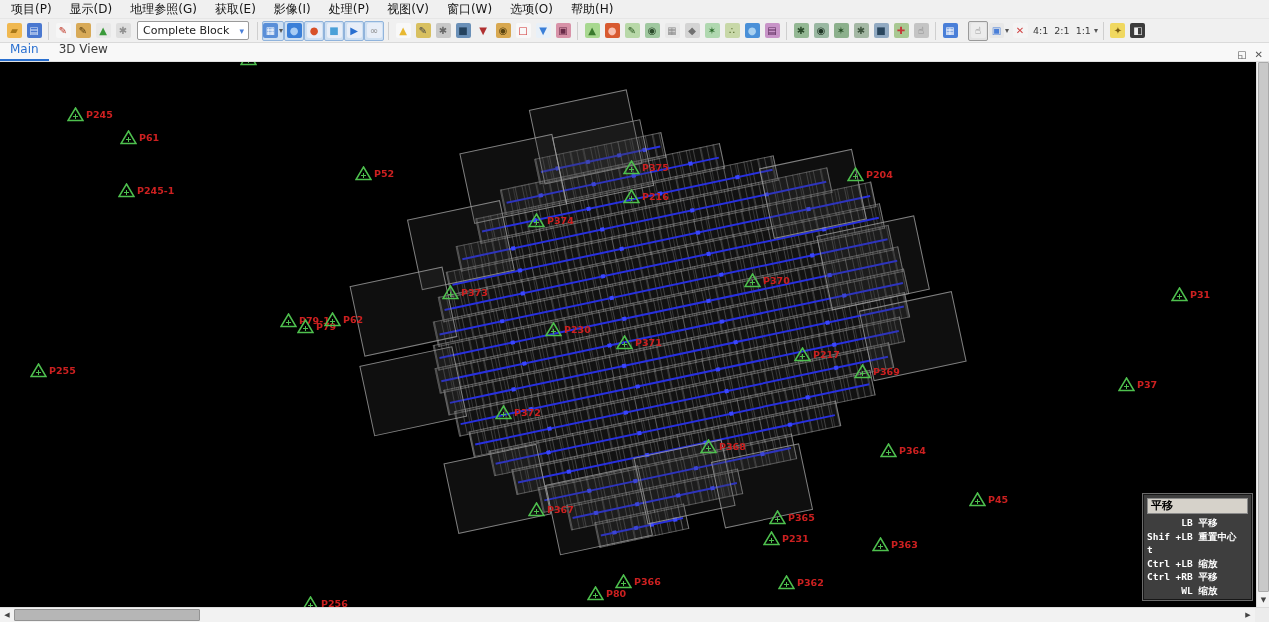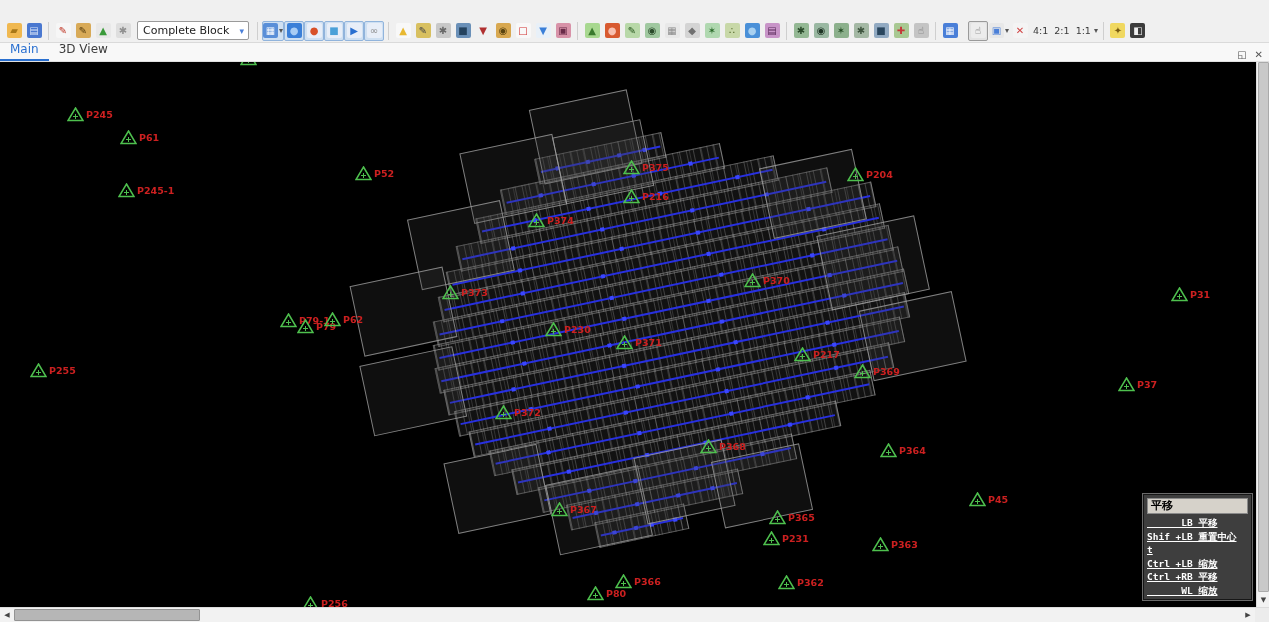--- a/index.html
+++ b/index.html
@@ -64,21 +64,21 @@
     color:var(--label-red); white-space:nowrap; }
 
   
   #legend { position:absolute; left:1143px; top:432px; width:109px; height:106px;
     background:#3e3e3e; border:1px solid #161616; outline:1px solid #6a6a6a; }
   #legend-header { margin:3px 3px 1px 3px; background:#d6d2ca; border:1px solid #8a8a8a;
     color:#000; font-weight:bold; font-size:11px; line-height:14px; padding:0 3px;
     font-family:"DejaVu Serif","Liberation Serif",serif; }
   #legend-body { padding:1px 3px; }
   .legend-line { font-family:"DejaVu Sans Mono","Liberation Mono",monospace;
-    font-weight:bold; font-size:9.5px; line-height:13.5px; color:#fff; white-space:pre;text-decoration:underline; }
+    font-weight:bold; font-size:9.5px; line-height:13.5px; color:#fff; white-space:pre; }
 
   
   #vscroll { position:absolute; right:0; top:62px; width:13px; height:545px;
     background:#f2f2f2; border-left:1px solid #dcdcdc; }
   #vthumb { position:absolute; left:1px; top:0; width:11px; height:530px;
     background:#c9c9c9; border:1px solid #aaa; border-radius:1px; }
   #vdown { position:absolute; left:0; bottom:0; width:13px; height:14px;
     display:flex; align-items:center; justify-content:center; font-size:7px; color:#444; }
   #hscroll { position:absolute; left:0; top:607px; width:1269px; height:15px;
     background:#f2f2f2; border-top:1px solid #dcdcdc; }
@@ -88,20 +88,32 @@
     background:#b6b6b6; border:1px solid #939393; border-radius:1px; }
   #hright { position:absolute; right:14px; top:0; width:14px; height:14px; display:flex;
     align-items:center; justify-content:center; font-size:7px; color:#444; }
   #hcorner { position:absolute; right:0; top:0; width:14px; height:14px; background:#ececec; }
 </style>
 </head>
 <body>
 
 <div id="app">
 
+  <div id="menubar">
+      <div class="menu-item">项目(P)</div>
+      <div class="menu-item">显示(D)</div>
+      <div class="menu-item">地理参照(G)</div>
+      <div class="menu-item">获取(E)</div>
+      <div class="menu-item">影像(I)</div>
+      <div class="menu-item">处理(P)</div>
+      <div class="menu-item">视图(V)</div>
+      <div class="menu-item">窗口(W)</div>
+      <div class="menu-item">选项(O)</div>
+      <div class="menu-item">帮助(H)</div>
+    </div>
 
   <div id="toolbar">
       <div class="tb-btn">
         <span class="tb-glyph" style="background: rgb(240, 184, 80); color: rgb(168, 120, 24);">▰</span>
       </div>
       <div class="tb-btn">
         <span class="tb-glyph" style="background: rgb(74, 120, 208); color: rgb(216, 228, 248);">▤</span>
       </div>
       <div class="tb-sep"></div>
       <div class="tb-btn">
@@ -495,21 +507,21 @@
             <path d="M8.5 7 L8.5 12 M6 9.5 L11 9.5" stroke="#4ec04e" stroke-width="1"></path>
           </svg><span class="cp-label">P368</span></div>
         <div class="cp" style="left: 880px; top: 381px;"><svg width="17" height="15">
             <path d="M8.5 1 L16 13.5 L1 13.5 Z" fill="none" stroke="#4ec04e" stroke-width="1.5"></path>
             <path d="M8.5 7 L8.5 12 M6 9.5 L11 9.5" stroke="#4ec04e" stroke-width="1"></path>
           </svg><span class="cp-label">P364</span></div>
         <div class="cp" style="left: 969px; top: 430px;"><svg width="17" height="15">
             <path d="M8.5 1 L16 13.5 L1 13.5 Z" fill="none" stroke="#4ec04e" stroke-width="1.5"></path>
             <path d="M8.5 7 L8.5 12 M6 9.5 L11 9.5" stroke="#4ec04e" stroke-width="1"></path>
           </svg><span class="cp-label">P45</span></div>
-        <div class="cp" style="left: 551px; top: 440px; text-decoration: underline;"><svg width="17" height="15">
+        <div class="cp" style="left: 528px; top: 440px; text-decoration: underline;"><svg width="17" height="15">
             <path d="M8.5 1 L16 13.5 L1 13.5 Z" fill="none" stroke="#4ec04e" stroke-width="1.5"></path>
             <path d="M8.5 7 L8.5 12 M6 9.5 L11 9.5" stroke="#4ec04e" stroke-width="1"></path>
           </svg><span class="cp-label">P367</span></div>
         <div class="cp" style="left: 769px; top: 448px;"><svg width="17" height="15">
             <path d="M8.5 1 L16 13.5 L1 13.5 Z" fill="none" stroke="#4ec04e" stroke-width="1.5"></path>
             <path d="M8.5 7 L8.5 12 M6 9.5 L11 9.5" stroke="#4ec04e" stroke-width="1"></path>
           </svg><span class="cp-label">P365</span></div>
         <div class="cp" style="left: 763px; top: 469px;"><svg width="17" height="15">
             <path d="M8.5 1 L16 13.5 L1 13.5 Z" fill="none" stroke="#4ec04e" stroke-width="1.5"></path>
             <path d="M8.5 7 L8.5 12 M6 9.5 L11 9.5" stroke="#4ec04e" stroke-width="1"></path>

